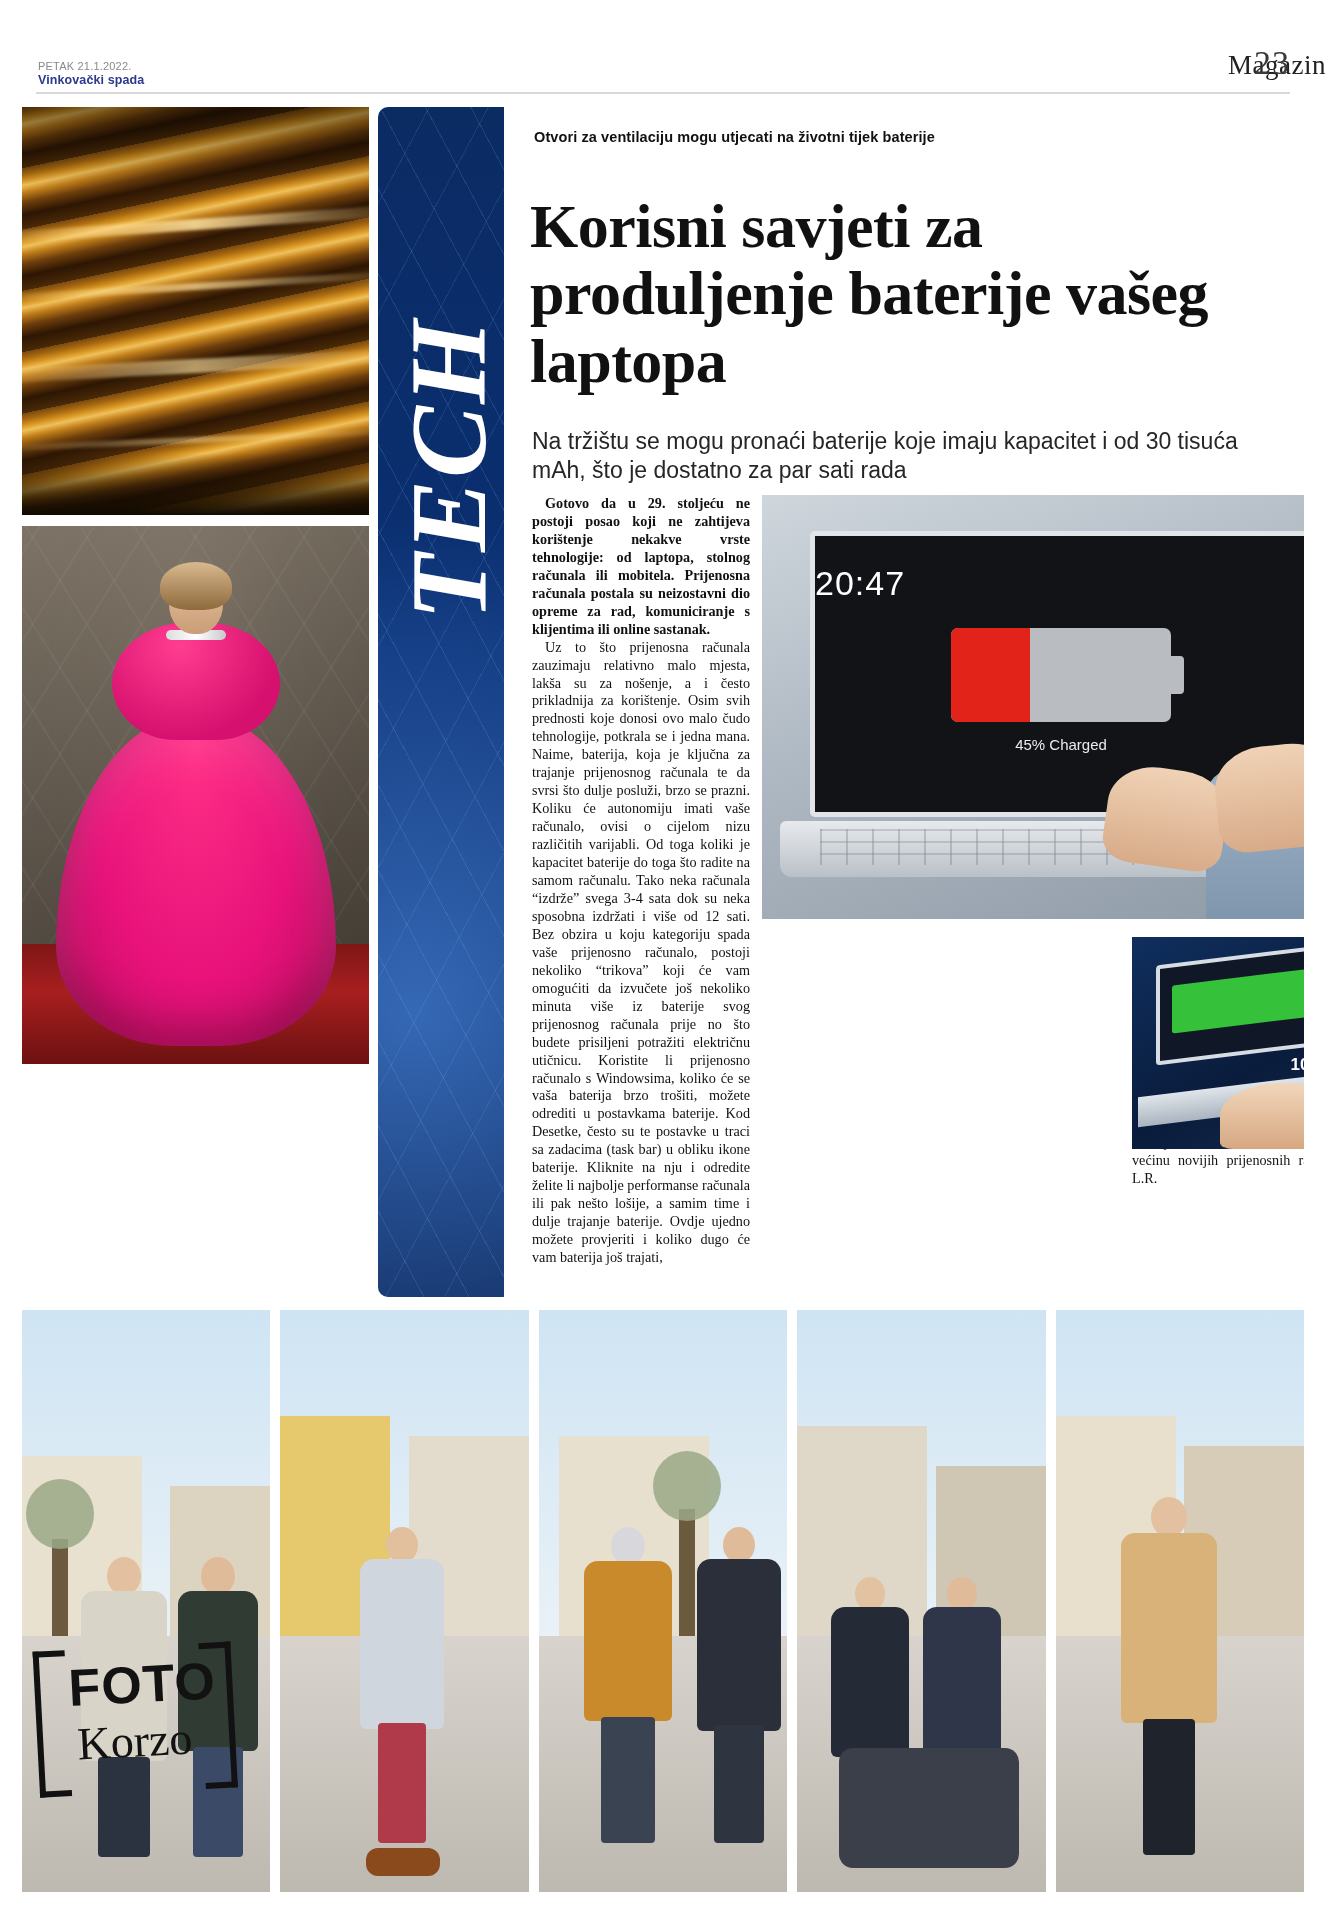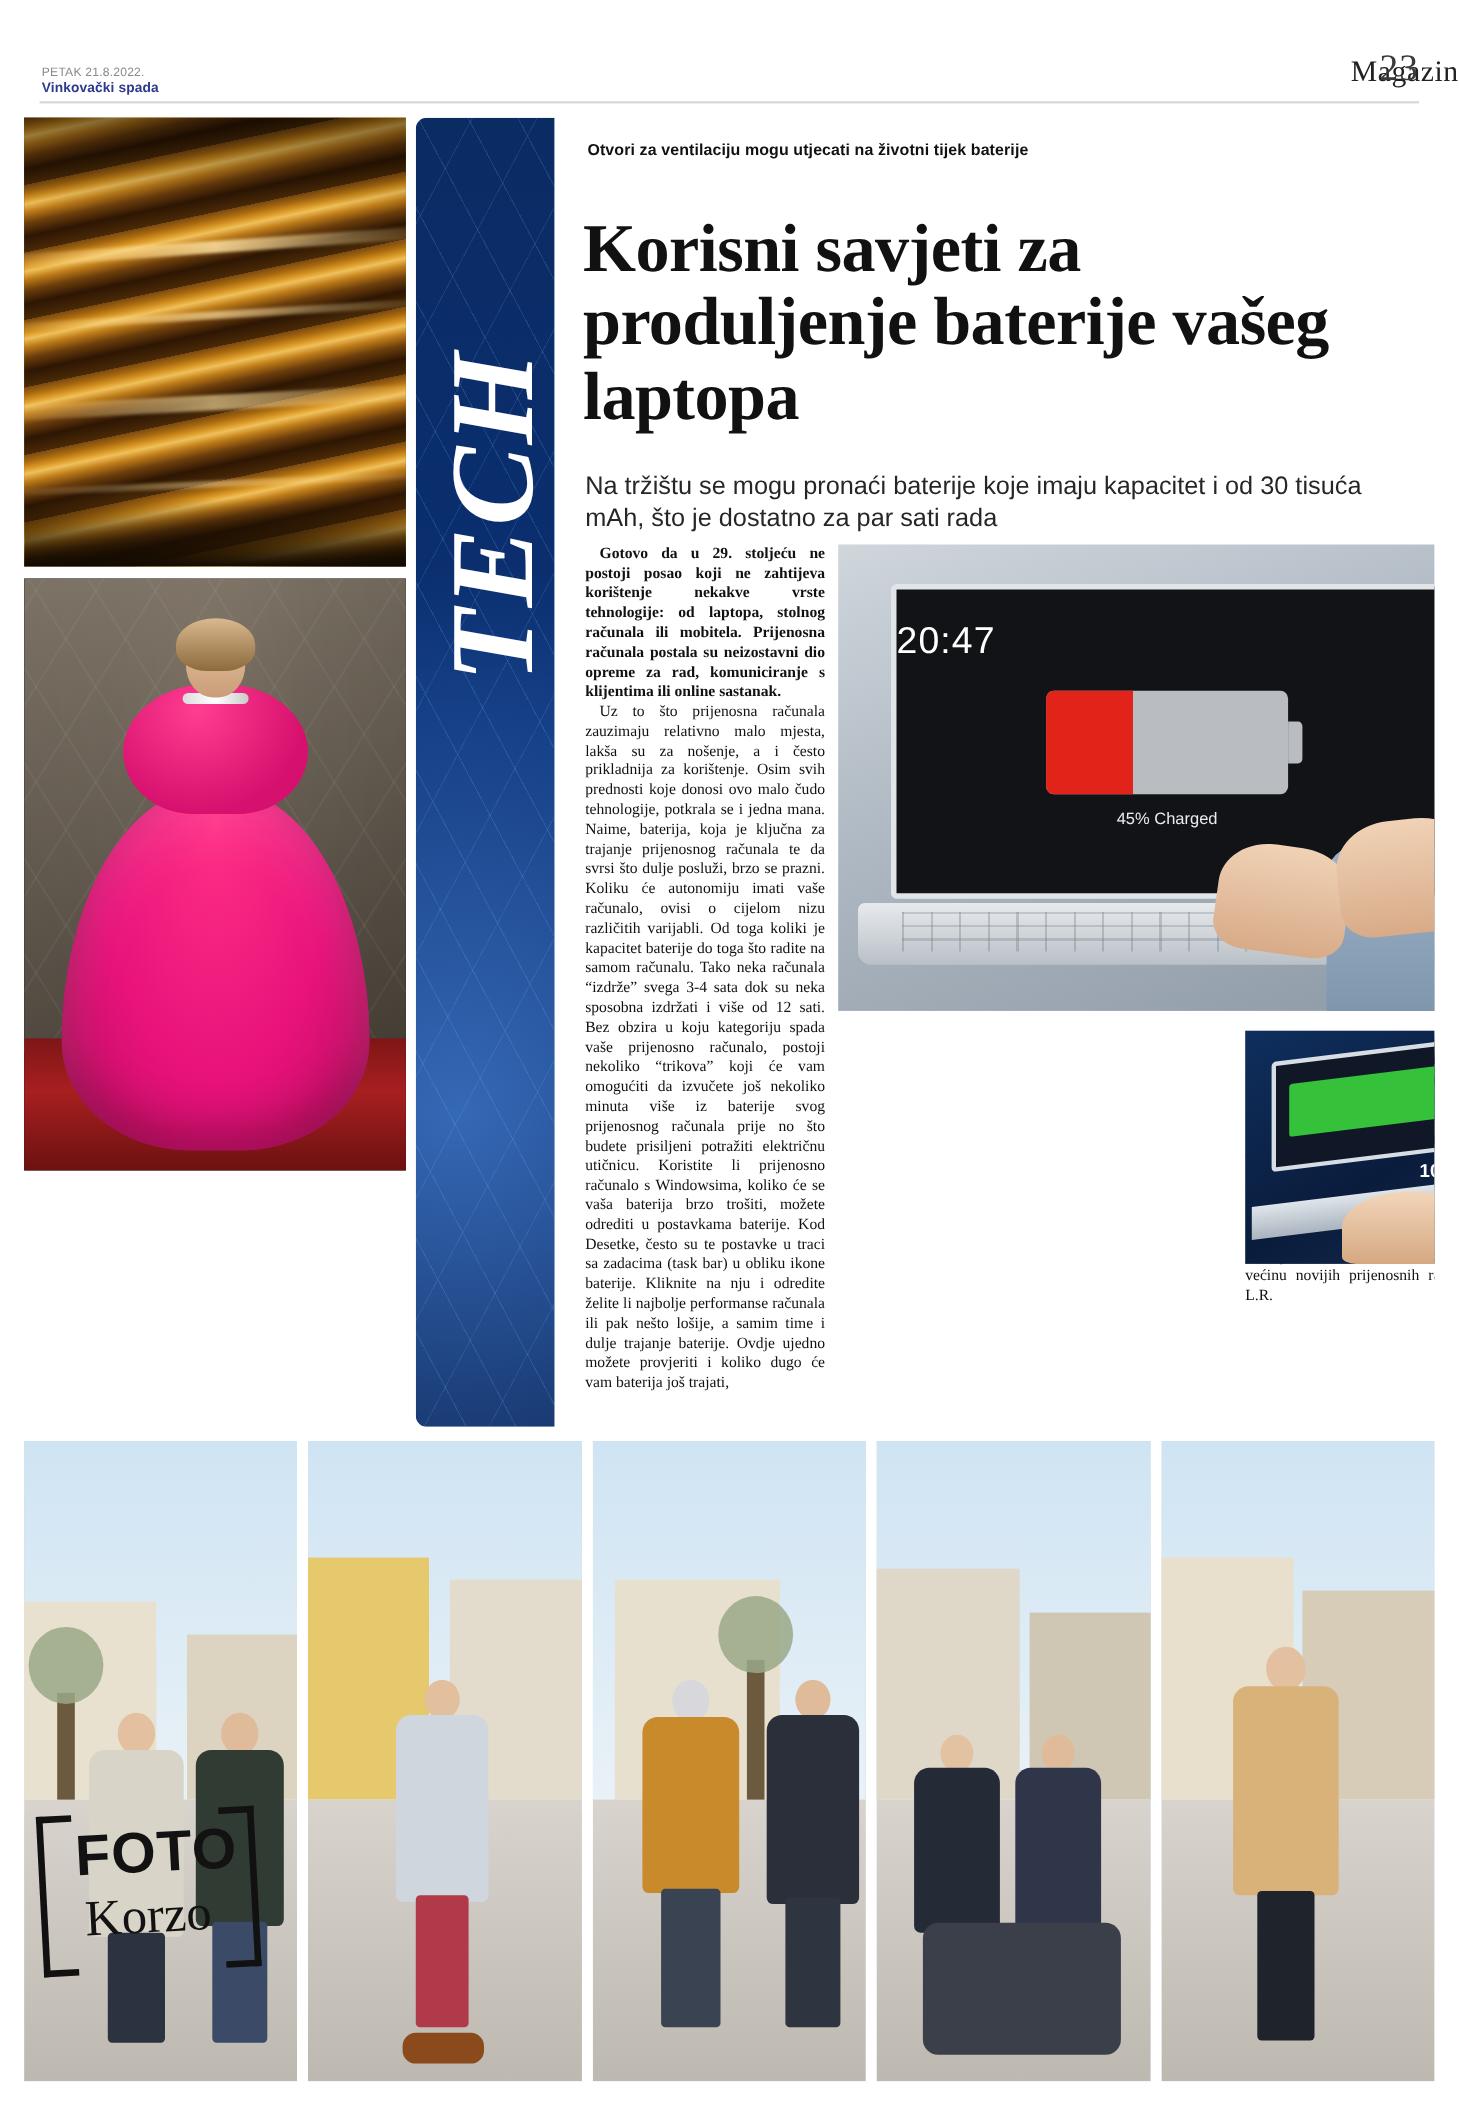--- a/index.html
+++ b/index.html
@@ -420,21 +420,21 @@
     left: 40px; top: 74px;
     font-family: "Liberation Serif", serif;
     font-size: 46px;
   }
 </style>
 </head>
 <body>
 
 <div class="page-header">
   <div class="masthead">
-    <div class="date">PETAK 21.8.2022.</div>
+    <div class="date">PETAK 21.1.2022.</div>
     <div class="paper">Vinkovački spada</div>
   </div>
   <div class="section-title">Magazin</div>
   <div class="page-number">23</div>
   <div class="header-rule"></div>
 </div>
 
 <div class="left-col">
   <div class="photo photo-abstract">
     <div class="streak s1"></div>

